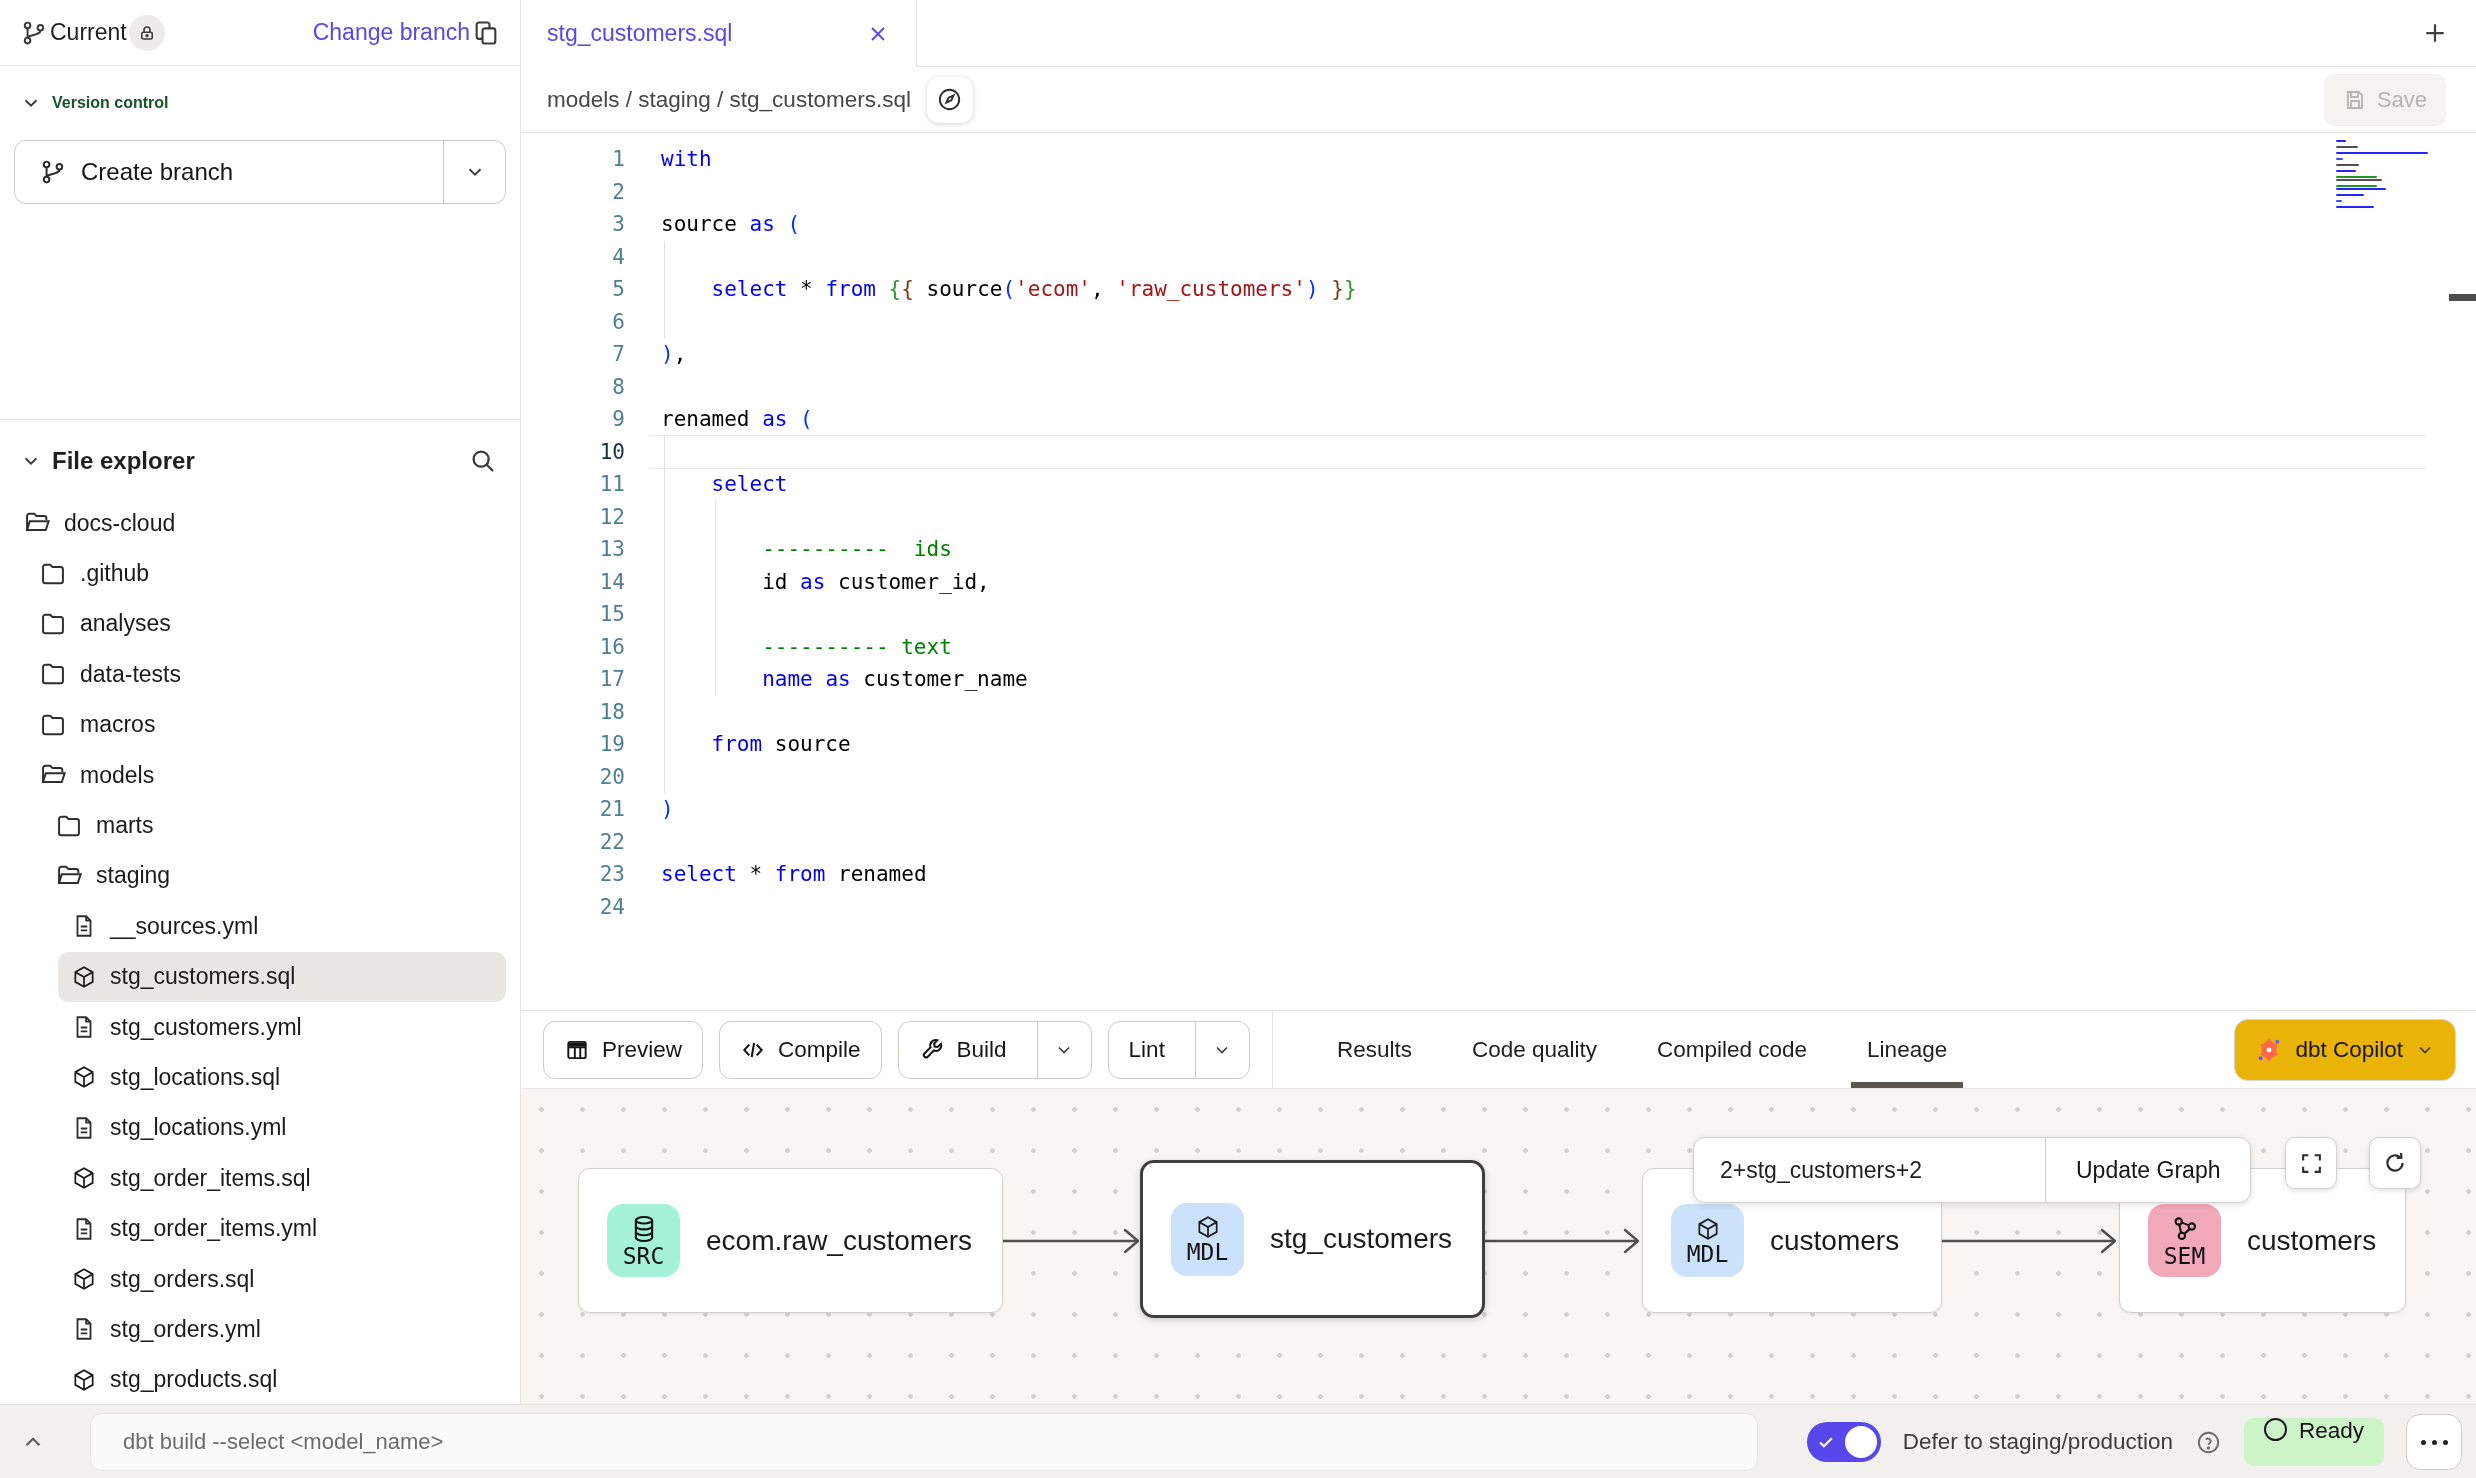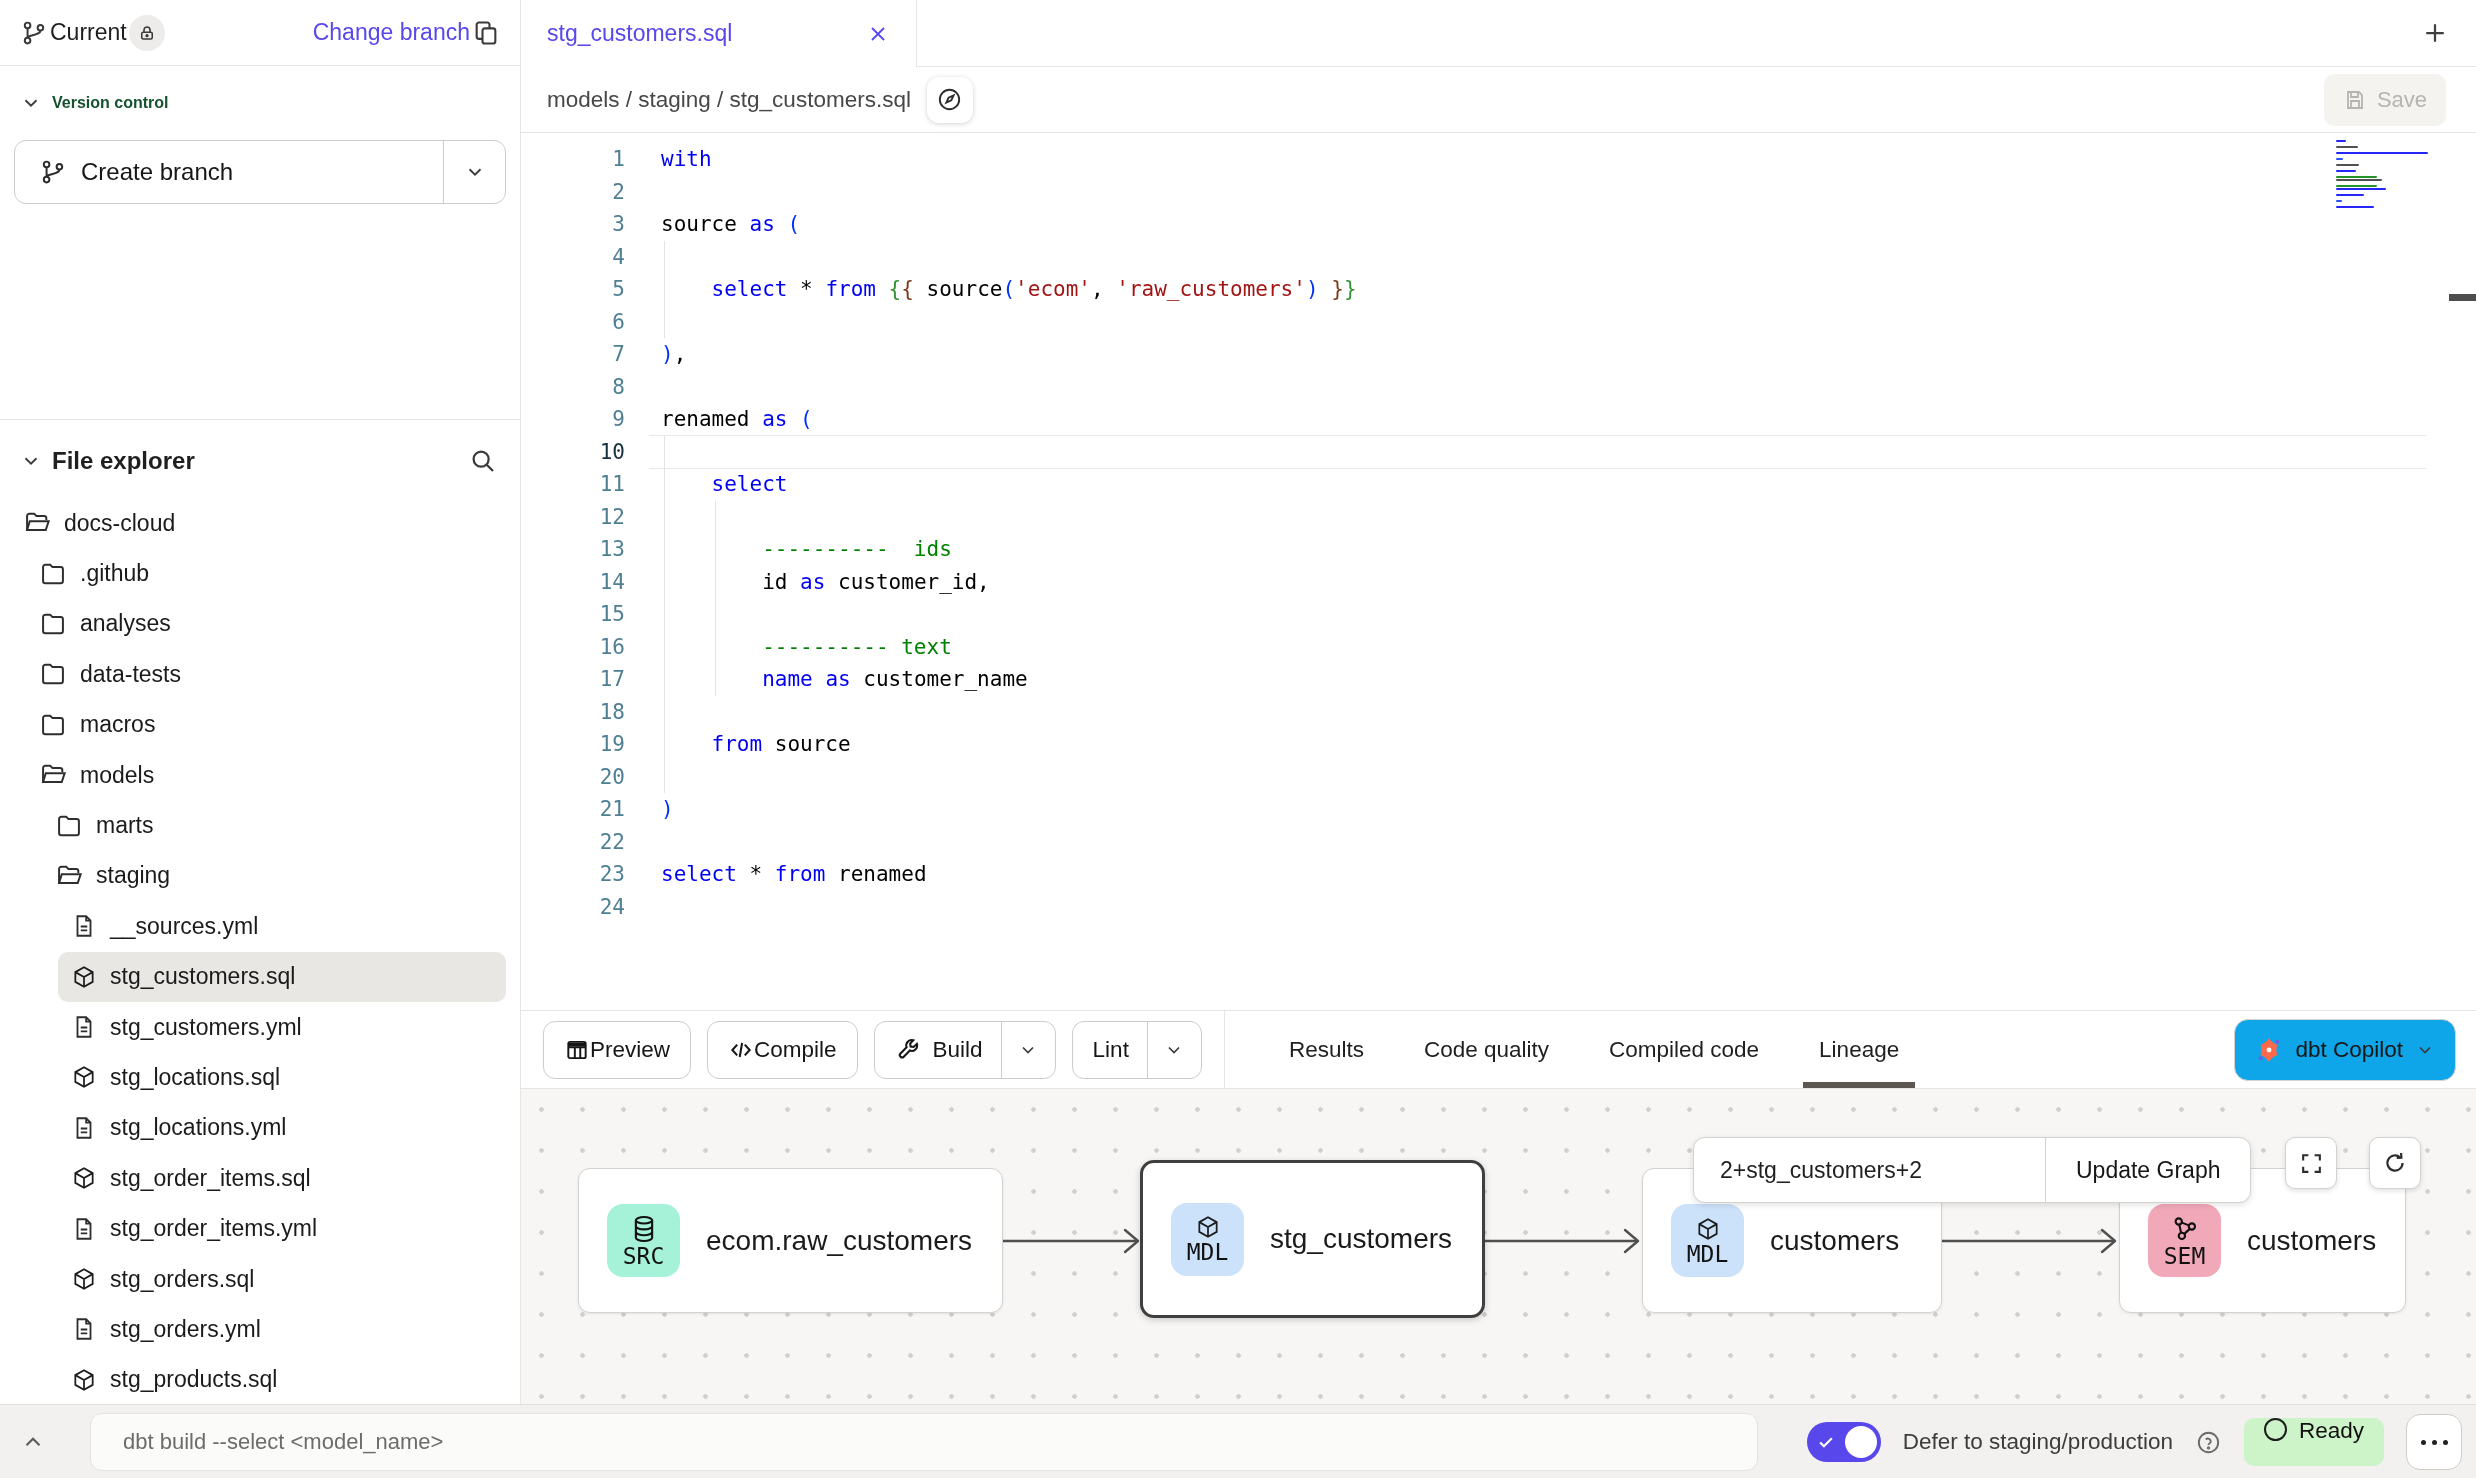--- a/index.html
+++ b/index.html
@@ -51,29 +51,29 @@
   .code-line.current::before { content:""; position:absolute; left:128px; right:50px; top:-1px; bottom:-1px; border-top:1.5px solid #e9e9e9; border-bottom:1.5px solid #e9e9e9; pointer-events:none; }
   .guide { position:absolute; top:0; bottom:0; width:1px; background:#e3e3e3; }
   .tok-k { color:var(--kw); } .tok-t { color:#000; } .tok-s { color:var(--str); }
   .tok-c { color:var(--cmt); } .tok-b1 { color:var(--b1); } .tok-b2 { color:var(--b2); } .tok-b3 { color:var(--b3); }
   .minimap { position:absolute; left:1815px; top:7px; width:112px; }
   .mm-line { height:2px; margin-bottom:1px; border-radius:1px; opacity:.85; }
   .scroll-dash { position:absolute; left:1928px; top:161px; width:27px; height:7px; background:#4d4d4d; }
 
   
   .action-bar { position:relative; height:79px; border-top:1px solid #e7e5e2; border-bottom:1px solid #e7e5e2; background:#fff; display:flex; align-items:center; padding-left:22px; }
-  .abtn { height:58px; border:1.5px solid #cfccc8; border-radius:12px; background:#fff; display:flex; align-items:center; padding:0 20px; gap:0; font-size:22.5px; font-weight:500; color:#161616; margin-right:16px; cursor:pointer; }
+  .abtn { height:58px; border:1.5px solid #cfccc8; border-radius:12px; background:#fff; display:flex; align-items:center; padding:0 20px; gap:12px; font-size:22.5px; font-weight:500; color:#161616; margin-right:16px; cursor:pointer; }
   .abtn.split { padding:0; }
   .split .seg-main { display:flex; align-items:center; gap:12px; padding:0 18px 0 20px; height:100%; }
   .split .seg-chev { width:54px; height:100%; border-left:1.5px solid #cfccc8; display:flex; align-items:center; justify-content:center; color:#3a3a3a; }
   .vdiv { width:1px; height:79px; background:#e7e5e2; margin:0 14px 0 6px; }
   .panel-tabs { display:flex; height:100%; align-items:stretch; margin-left:20px; }
   .ptab { display:flex; align-items:center; padding:0 30px; font-size:22.5px; color:#201f1e; position:relative; cursor:pointer; }
   .ptab.active::after { content:""; position:absolute; left:14px; right:14px; bottom:0; height:6px; background:#5b5650; }
-  .copilot-btn { margin-left:auto; margin-right:20px; height:62px; border:1.5px solid #d6d3d0; border-radius:14px; background:#0ea5e9; display:flex; align-items:center; gap:12px; padding:0 20px; font-size:22.5px; font-weight:500; color:#161616; cursor:pointer; }
+  .copilot-btn { margin-left:auto; margin-right:20px; height:62px; border:1.5px solid #d6d3d0; border-radius:14px; background:#eab308; display:flex; align-items:center; gap:12px; padding:0 20px; font-size:22.5px; font-weight:500; color:#161616; cursor:pointer; }
 
   
   .lineage { position:relative; height:315px; background-color:#f7f6f4; background-image:radial-gradient(circle, #d2d0cd 2px, transparent 2.5px); background-size:41px 41px; overflow:hidden; }
   .edges { position:absolute; inset:0; }
   .lnode { position:absolute; background:#fff; border:1.5px solid #d4d2cf; border-radius:12px; box-shadow:0 1px 3px rgba(0,0,0,.08); display:flex; align-items:center; gap:26px; padding-left:28px; }
   .lnode.selected { border:3px solid #3f3f3f; border-radius:14px; box-shadow:0 2px 7px rgba(0,0,0,.18); }
   .nbadge { width:73px; height:73px; border-radius:16px; display:flex; flex-direction:column; align-items:center; justify-content:center; color:#111; flex:none; }
   .nbadge .blabel { font-family:"DejaVu Sans Mono", monospace; font-size:23px; line-height:24px; }
   .nlabel { font-size:28px; color:#1b1b1b; white-space:nowrap; }
   .graph-ctl { position:absolute; left:1172px; top:48px; height:66px; display:flex; background:#fff; border:1.5px solid #d4d2cf; border-radius:12px; box-shadow:0 2px 6px rgba(0,0,0,.12); overflow:hidden; }

